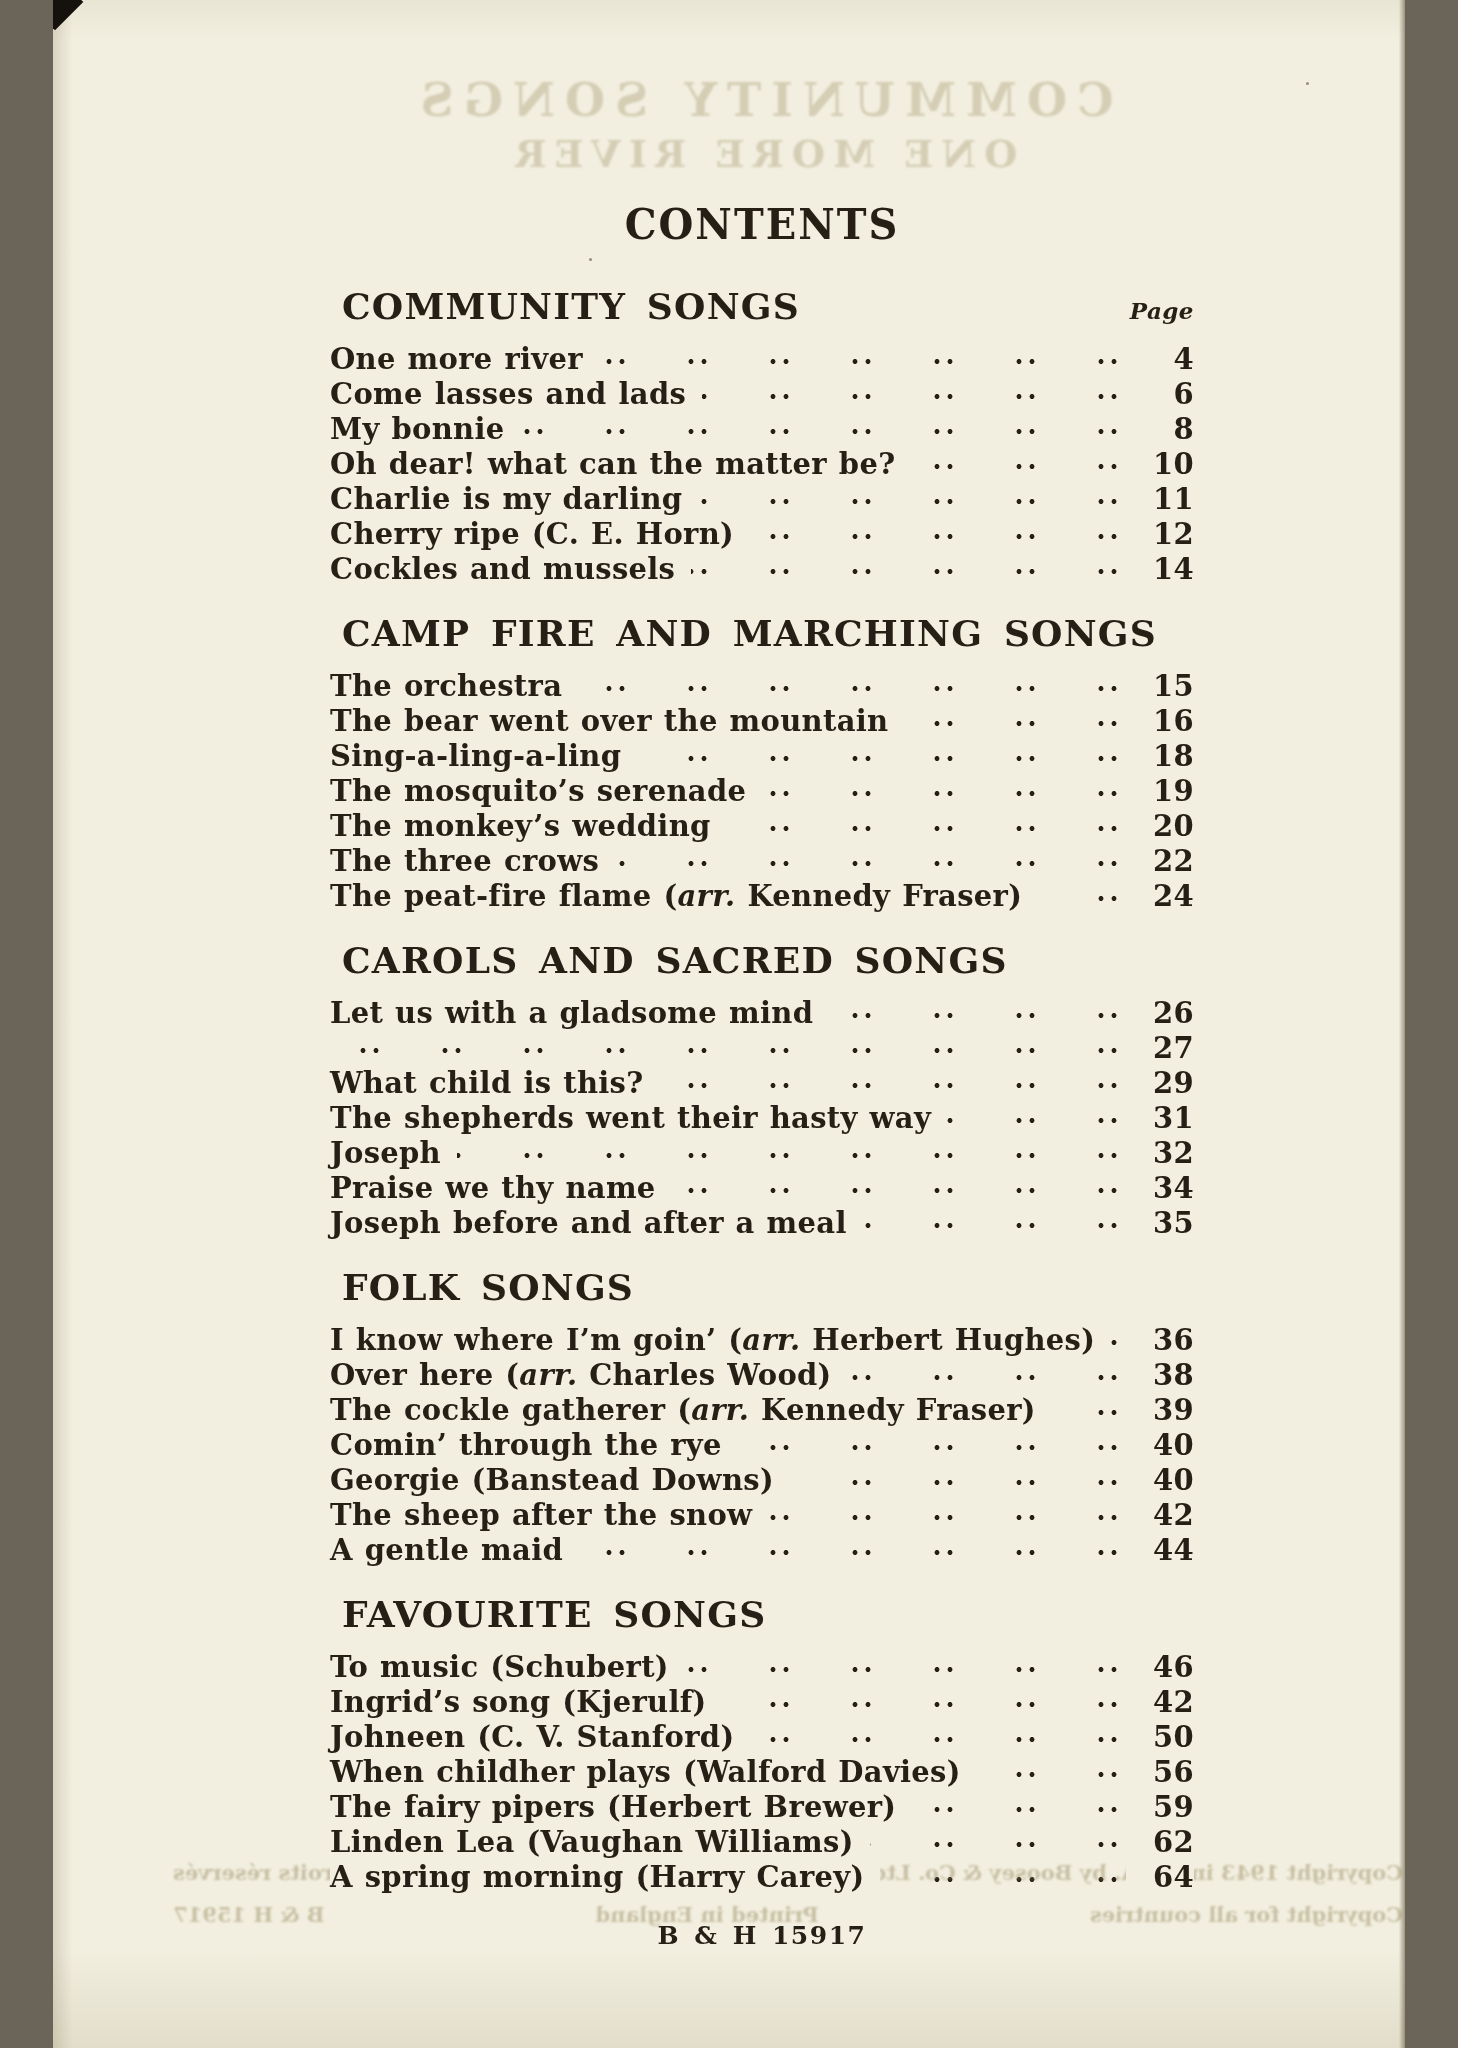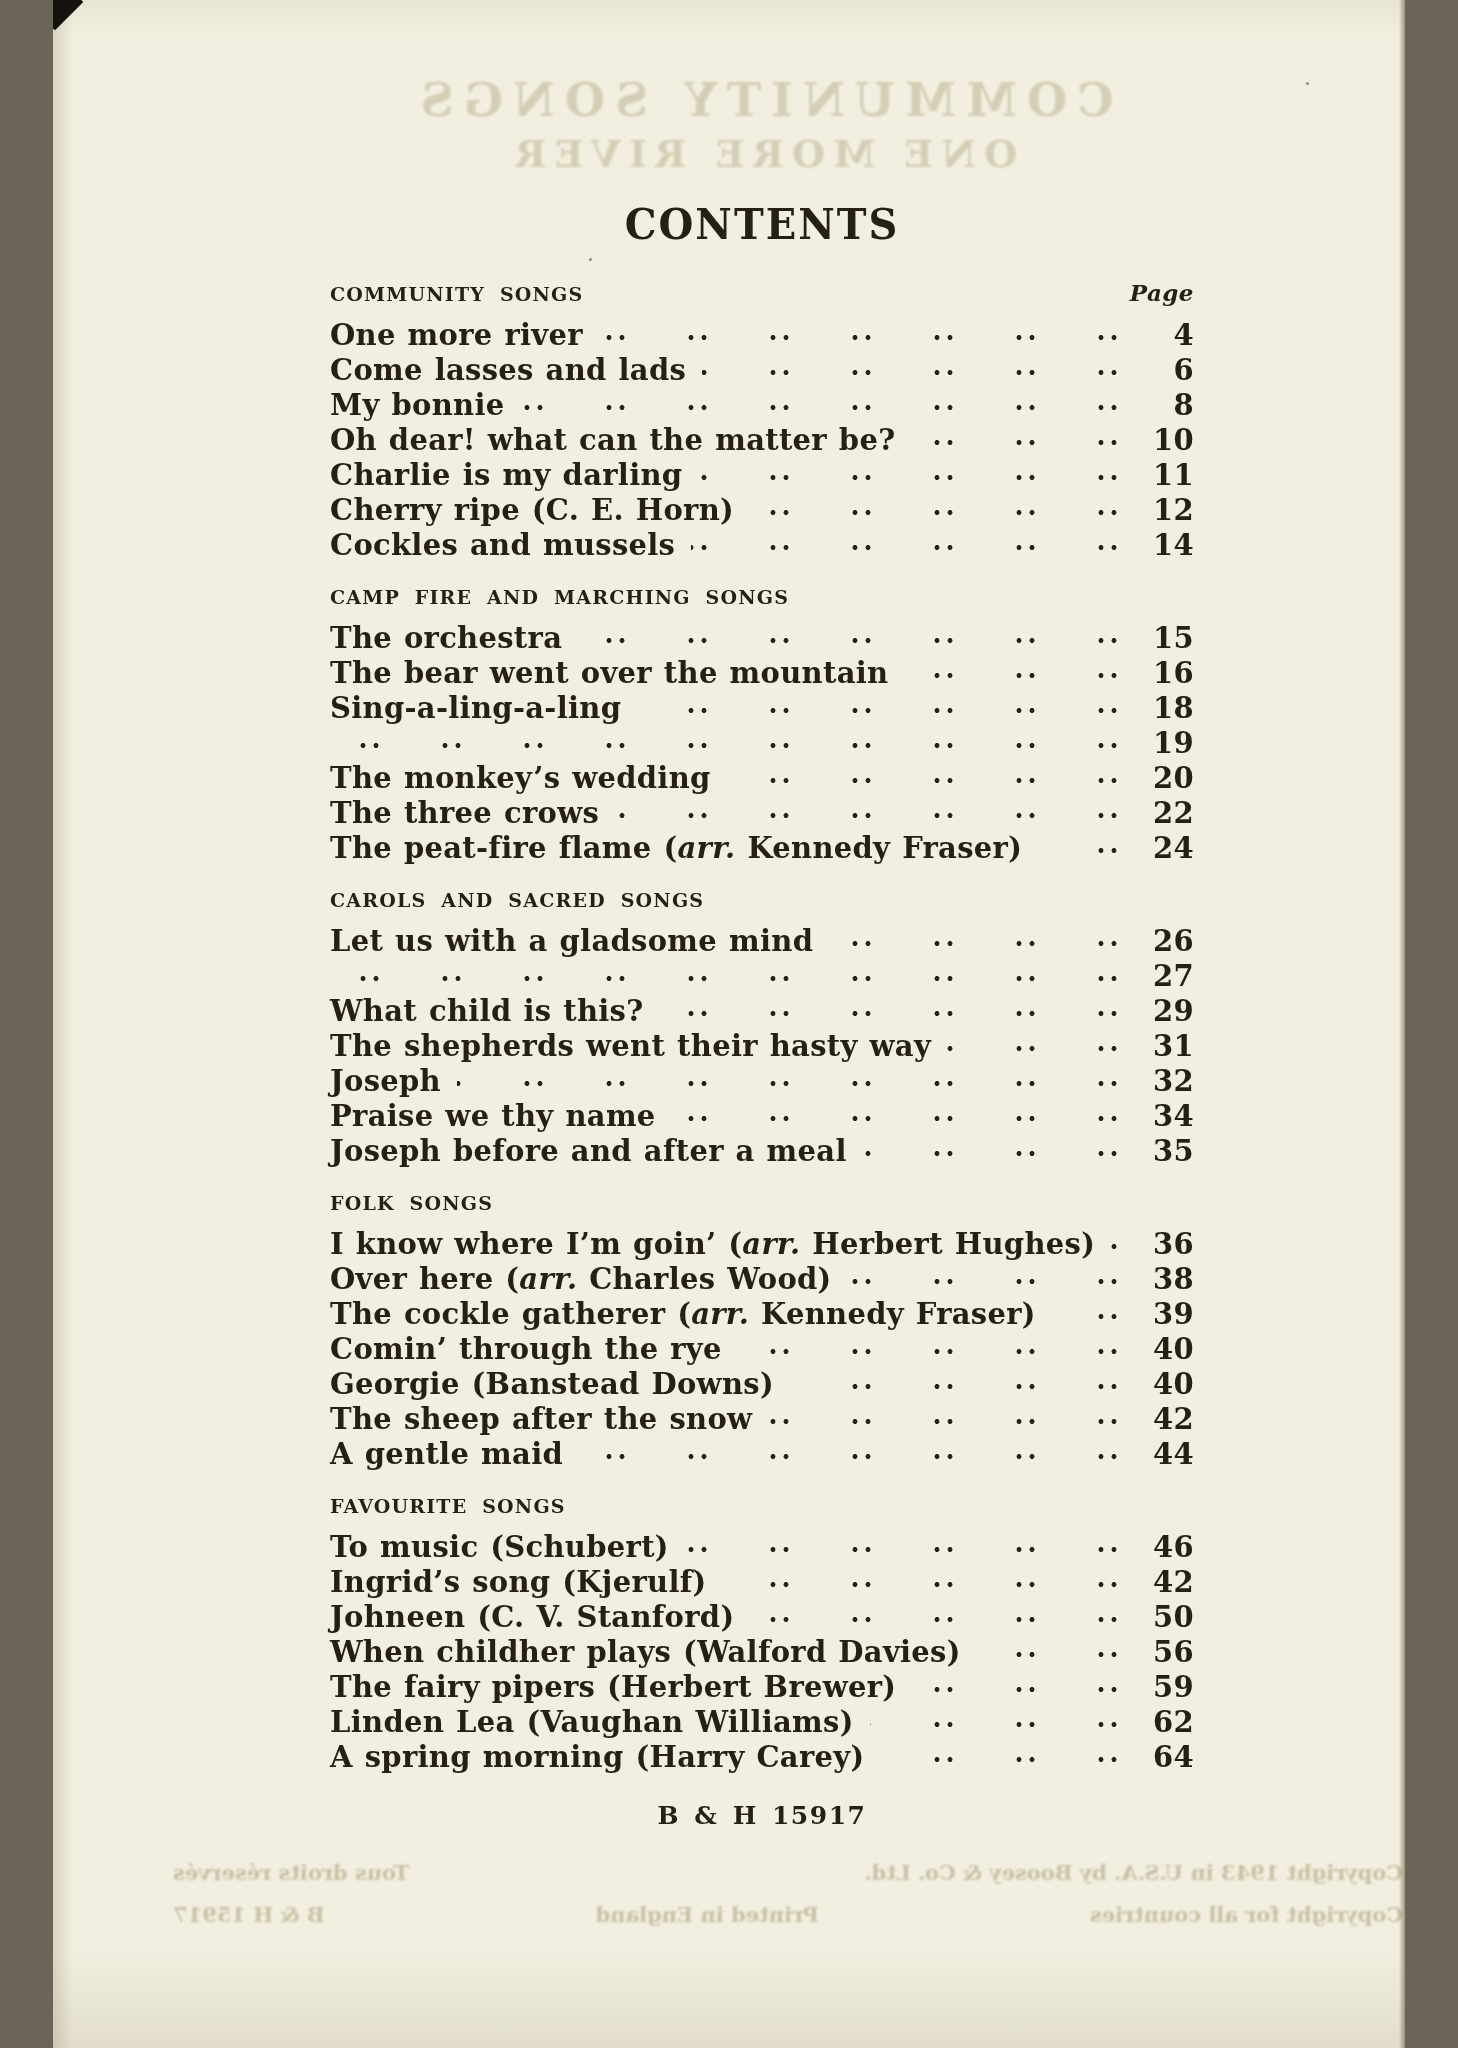--- a/index.html
+++ b/index.html
@@ -57,21 +57,21 @@
     margin:0 0 28px 0;
     text-align:center;
     font-size:40px;line-height:48px;
     font-weight:bold;letter-spacing:2px;
     transform:scaleY(1.08);
   }
   .toc-section{margin-top:16px;}
   .toc-section:first-of-type{margin-top:0;}
   .heading-row{display:flex;justify-content:space-between;align-items:baseline;margin-bottom:6px;}
   .heading{
-    margin:0;font-size:19px;line-height:36px;font-weight:bold;
+    margin:12px;font-size:36px;line-height:36px;font-weight:bold;
     letter-spacing:1.2px;word-spacing:7px;
   }
   .page-label{font-style:italic;font-weight:bold;font-size:23px;letter-spacing:0.5px;}
   .entry{
     position:relative;height:35px;line-height:35px;
     display:flex;align-items:center;
     font-size:29px;font-weight:bold;letter-spacing:0.3px;word-spacing:1.5px;
     white-space:nowrap;
   }
   .entry::before{
@@ -153,20 +153,21 @@
           </div>
           <div class="entry">
             <span class="t">The bear went over the mountain</span>
             <span class="p">16</span>
           </div>
           <div class="entry">
             <span class="t">Sing-a-ling-a-ling</span>
             <span class="p">18</span>
           </div>
           <div class="entry">
+            <span class="t">The mosquito’s serenade</span>
             <span class="p">19</span>
           </div>
           <div class="entry">
             <span class="t">The monkey’s wedding</span>
             <span class="p">20</span>
           </div>
           <div class="entry">
             <span class="t">The three crows</span>
             <span class="p">22</span>
           </div>

